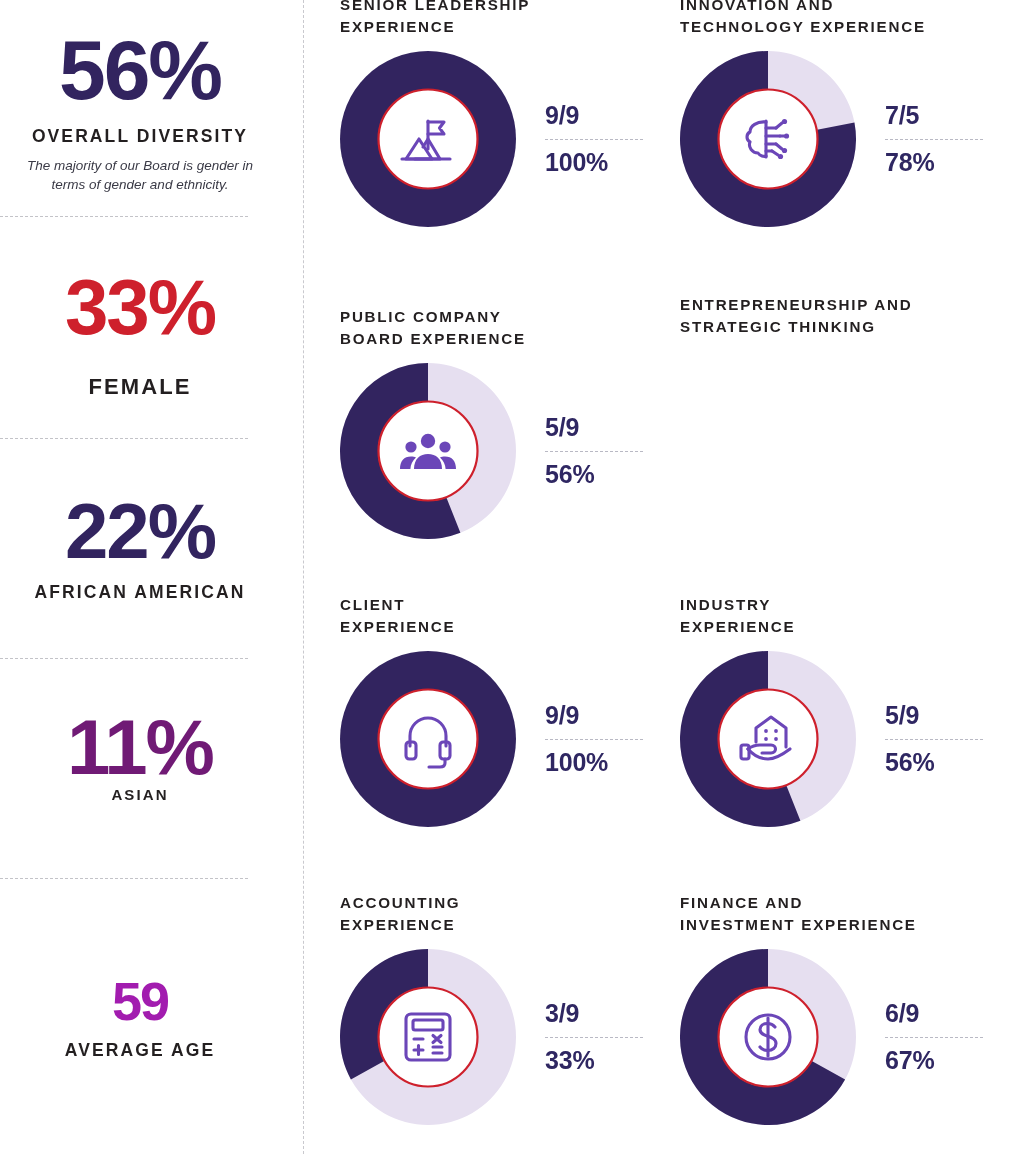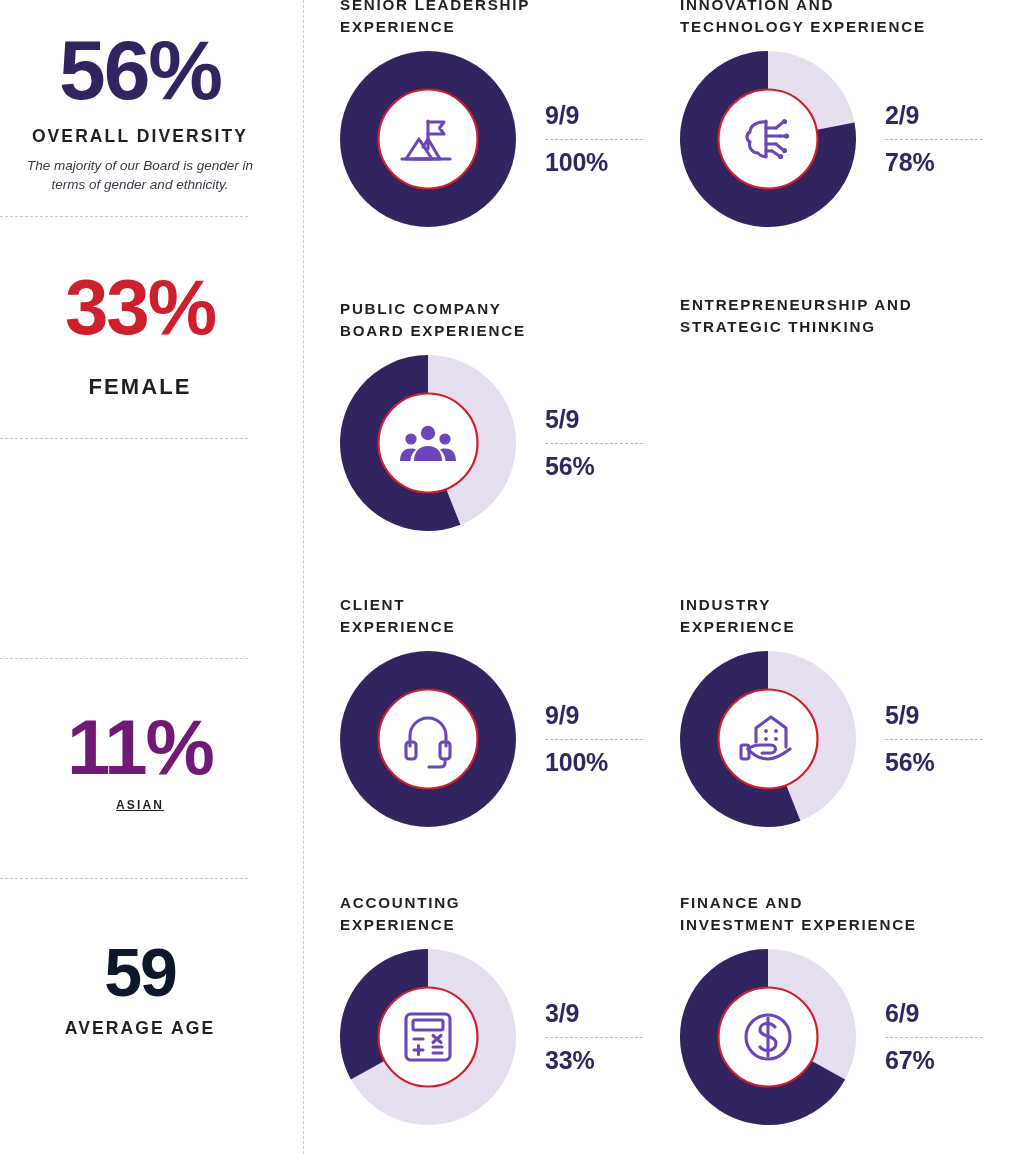--- a/index.html
+++ b/index.html
@@ -127,26 +127,30 @@
 
   <div class="stat-block" style="top: 28px;">
         <div class="stat-value" style="color: rgb(50, 36, 95); font-size: 84px;">56%</div>
         <div class="stat-label" style="font-size: 17.5px; margin-top: 14px;">OVERALL DIVERSITY</div>
         <div class="stat-note">The majority of our Board is gender in terms of gender and ethnicity.</div>
       </div>
       <div class="stat-block" style="top: 268px;">
         <div class="stat-value" style="color: rgb(206, 32, 44); font-size: 78px;">33%</div>
         <div class="stat-label" style="font-size: 22px; margin-top: 28px;">FEMALE</div>
       </div>
+      <div class="stat-block" style="top: 492px;">
+        <div class="stat-value" style="color: rgb(50, 36, 95); font-size: 78px;">22%</div>
+        <div class="stat-label" style="font-size: 17.5px; margin-top: 12px;">AFRICAN AMERICAN</div>
+      </div>
       <div class="stat-block" style="top: 708px;">
         <div class="stat-value" style="color: #701a75; font-size: 78px;">11%</div>
-        <div class="stat-label" style="font-size: 12px; margin-top: 12px; text-decoration: underline;">ASIAN</div>
+        <div class="stat-label" style="font-size: 15px; ">ASIAN</div>
       </div>
       <div class="stat-block" style="top: 938px;">
-        <div class="stat-value" style="color: #0f172a; font-size: 68px;">59</div>
+        <div class="stat-value" style="color: #a21caf; font-size: 54px; margin-top: 36px;">59</div>
         <div class="stat-label" style="font-size: 17.5px; margin-top: 12px;">AVERAGE AGE</div>
       </div>
       <div class="hdiv" style="top: 216px;"></div>
       <div class="hdiv" style="top: 438px;"></div>
       <div class="hdiv" style="top: 658px;"></div>
       <div class="hdiv" style="top: 878px;"></div>
     </div>
 
   <div class="vdiv"></div>
 
@@ -199,27 +203,27 @@
         <path d="M38 19 L44 14 M42 27 H46 M38 35 L44 40 M34 42 L40 46"></path>
         <circle cx="46.5" cy="12.5" r="2.6" fill="#6b46b8" stroke="none"></circle>
         <circle cx="48.5" cy="27" r="2.6" fill="#6b46b8" stroke="none"></circle>
         <circle cx="46.5" cy="41.5" r="2.6" fill="#6b46b8" stroke="none"></circle>
         <circle cx="42.5" cy="47.5" r="2.6" fill="#6b46b8" stroke="none"></circle>
                 </g>
               </g>
             </svg>
           </div>
           <div class="readout">
-            <div class="ratio">2/9</div>
+            <div class="ratio">7/5</div>
             <div class="rdiv"></div>
             <div class="pct">78%</div>
           </div>
         </div>
       </div>
-      <div class="card" style="left: 60px; top: 298px;">
+      <div class="card" style="left: 60px; top: 306px;">
         <div class="card-title">PUBLIC COMPANY
 BOARD EXPERIENCE</div>
         <div class="card-body">
           <div class="donut-wrap">
             <svg width="176" height="176" viewBox="0 0 176 176">
               <path d="M 88 0 A 88 88 0 1 1 87.99 0 Z
                        M 88 38 A 50 50 0 1 0 88.01 38 Z" fill="#e6dff0" fill-rule="evenodd"></path>
               <path d="M 88 0
                         A 88 88 0 1 0 120.39496063625168 169.8203307581661
                         L 106.40622763423391 134.48882429441255

